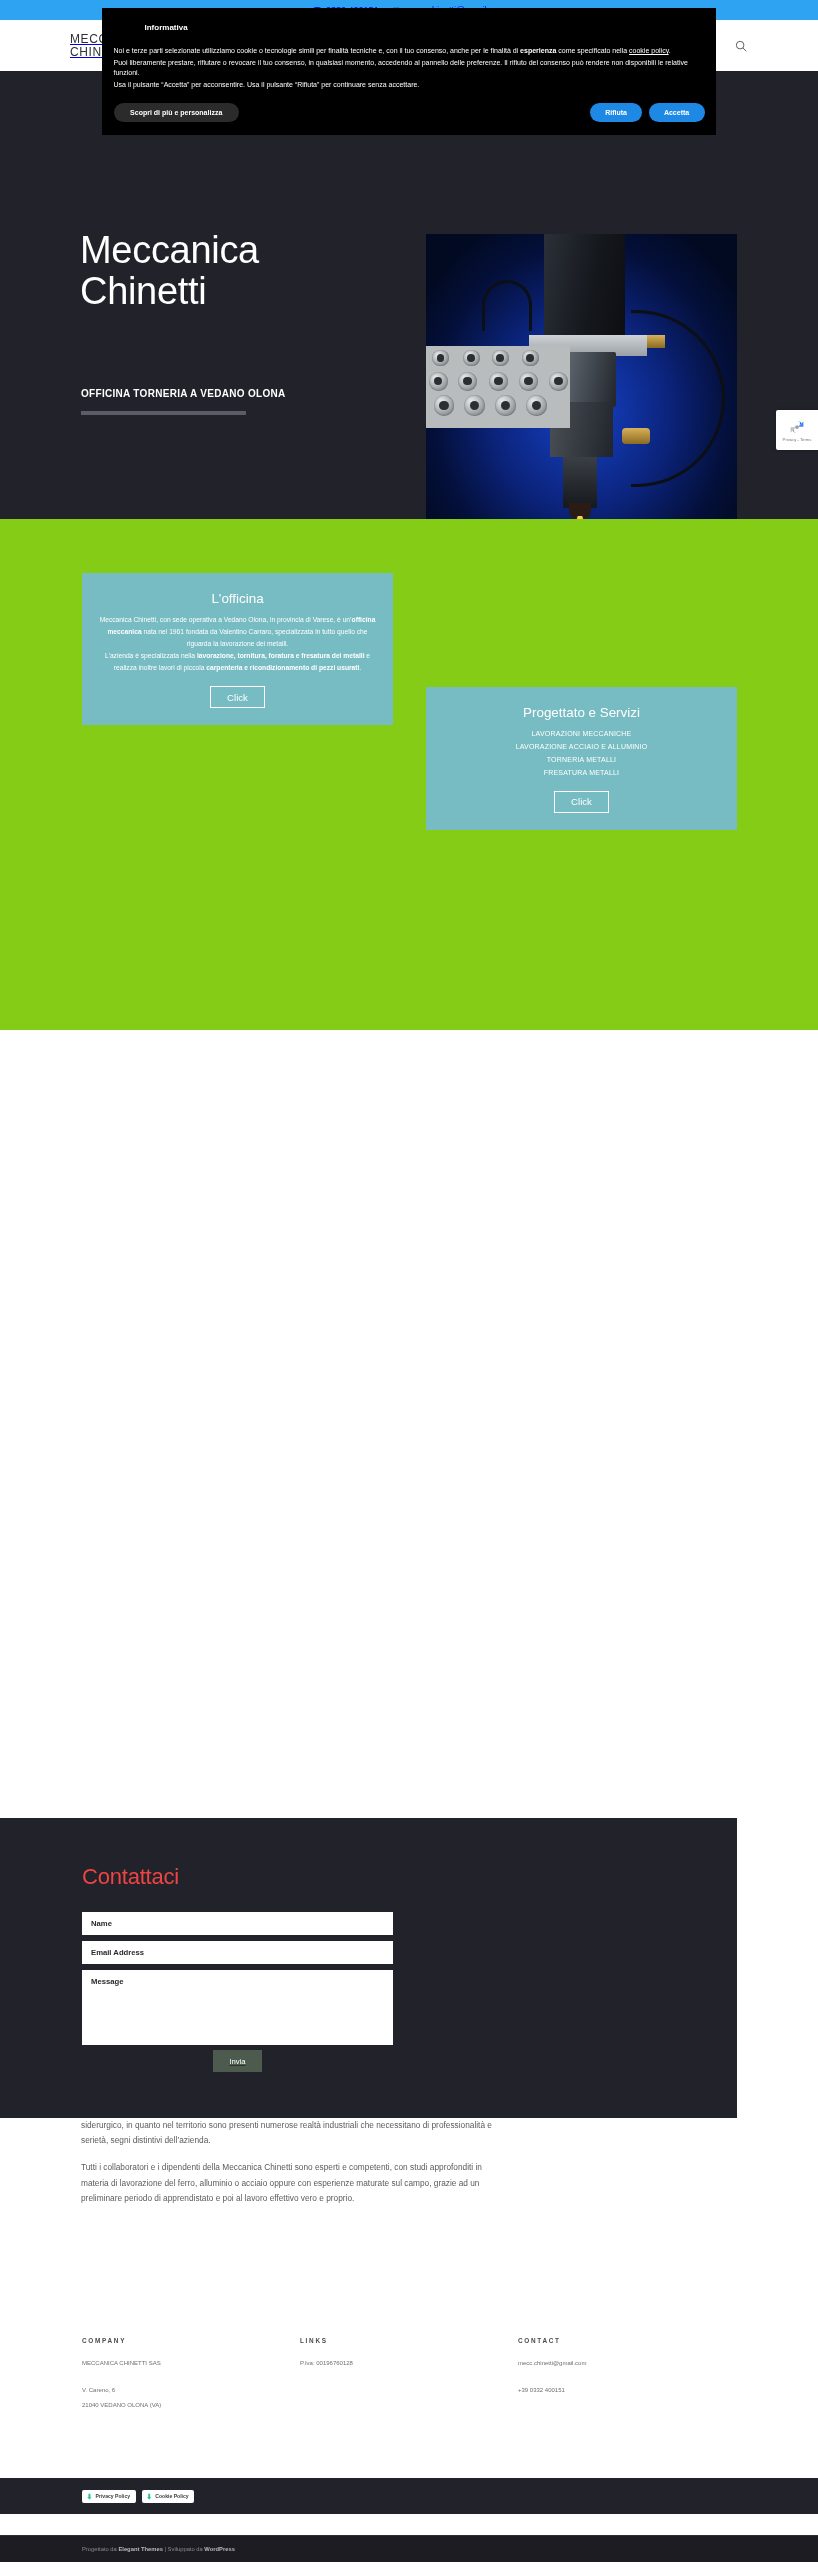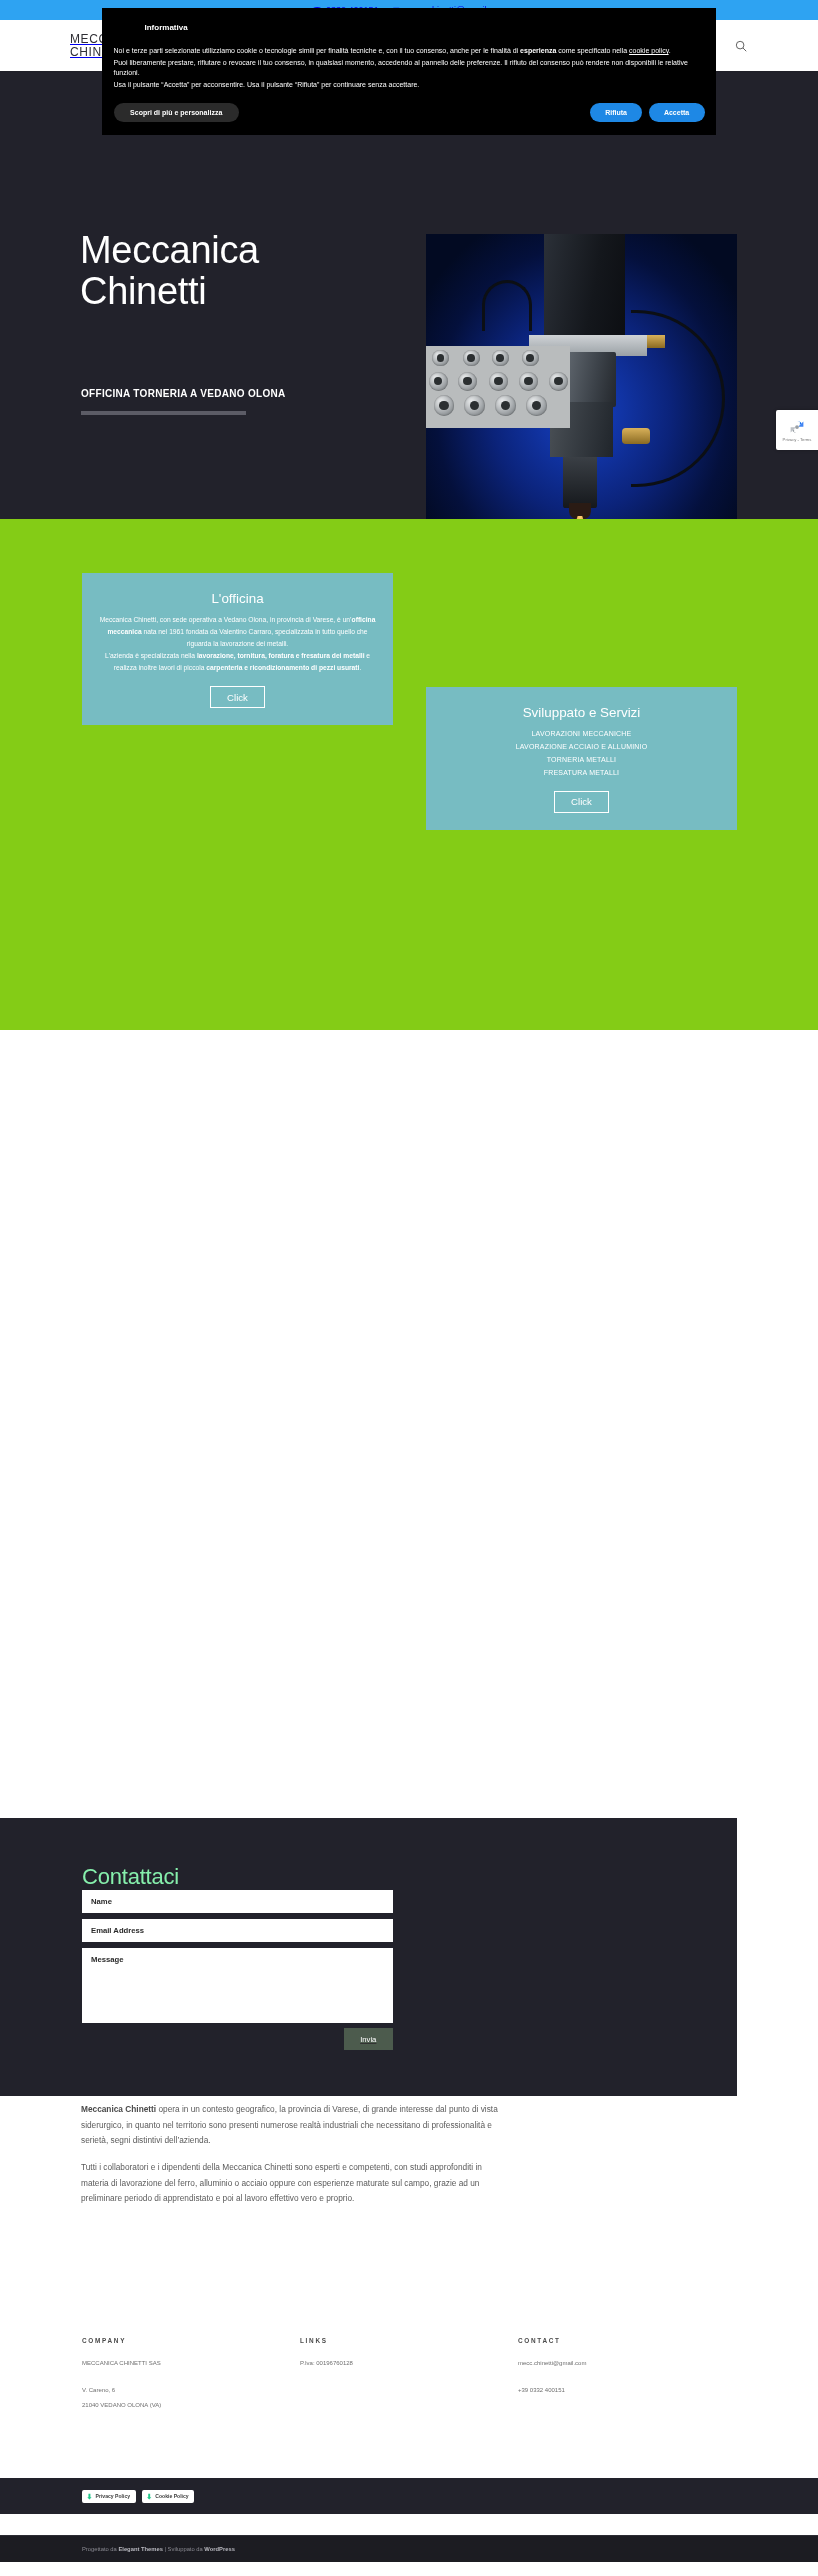--- a/index.html
+++ b/index.html
@@ -225,34 +225,34 @@
 
   
   .contact-section {
     position: absolute;
     left: 0; width: 737px;
     background: #22222b;
     padding: 46px 0 46px 0;
   }
   .contact-inner { width: 311px; margin-left: 82px; }
   .contact-title {
-    color: #86efac; font-size: 22px; font-weight: 500;
-    letter-spacing: -0.2px;
+    color: #ef4444; font-size: 22px; font-weight: 500;
+    margin-bottom: 22px; letter-spacing: -0.2px;
   }
   .field {
     width: 100%; display: block;
     border: none; background: #fff;
     font-family: "Liberation Sans", sans-serif;
     font-size: 7.7px; font-weight: bold; color: #333;
     padding: 7px 9px;
     margin-bottom: 5.8px;
   }
   .field::placeholder { color: #2a2a2a; font-weight: bold; opacity: 1; }
   textarea.field { height: 75px; resize: none; }
-  .submit-row { display: flex; justify-content: flex-end; margin-top: 4.5px; text-decoration: underline; }
+  .submit-row { display: flex; justify-content: center; margin-top: 4.5px; text-decoration: underline; }
   .btn-invia {
     background: #4c5b4d; color: #fff; border: none;
     font-family: "Liberation Sans", sans-serif;
     font-size: 7.7px; padding: 6.4px 16.6px; cursor: pointer;
   }
 
   
   .footer {
     position: absolute; left: 0; width: 818px;
     background: #fff;
@@ -401,21 +401,21 @@
   <div class="card card-officina" style="top:54px">
     <div class="card-title">L'officina</div>
     <div class="card-text">
       <span>Meccanica Chinetti, con sede operativa a Vedano Olona, in provincia di Varese, è un’</span><b>officina meccanica</b><span> nata nel 1961 fondata da Valentino Carraro, specializzata in tutto quello che riguarda la lavorazione dei metalli.</span><br>
       <span>L'azienda è specializzata nella </span><b>lavorazione, tornitura, foratura e fresatura dei metalli</b><span> e realizza inoltre lavori di piccola </span><b>carpenteria e ricondizionamento di pezzi usurati</b><span>.</span>
     </div>
     <button class="card-btn">Click</button>
   </div>
 
   <div class="card card-servizi" style="top:168px">
-    <div class="card-title">Sviluppato e Servizi</div>
+    <div class="card-title">Progettato e Servizi</div>
     <ul class="serv-list">
       <li>LAVORAZIONI MECCANICHE</li>
       <li>LAVORAZIONE ACCIAIO E ALLUMINIO</li>
       <li>TORNERIA METALLI</li>
       <li>FRESATURA METALLI</li>
     </ul>
     <button class="card-btn">Click</button>
   </div>
 
   <div class="about-head" style="top:1345px">

